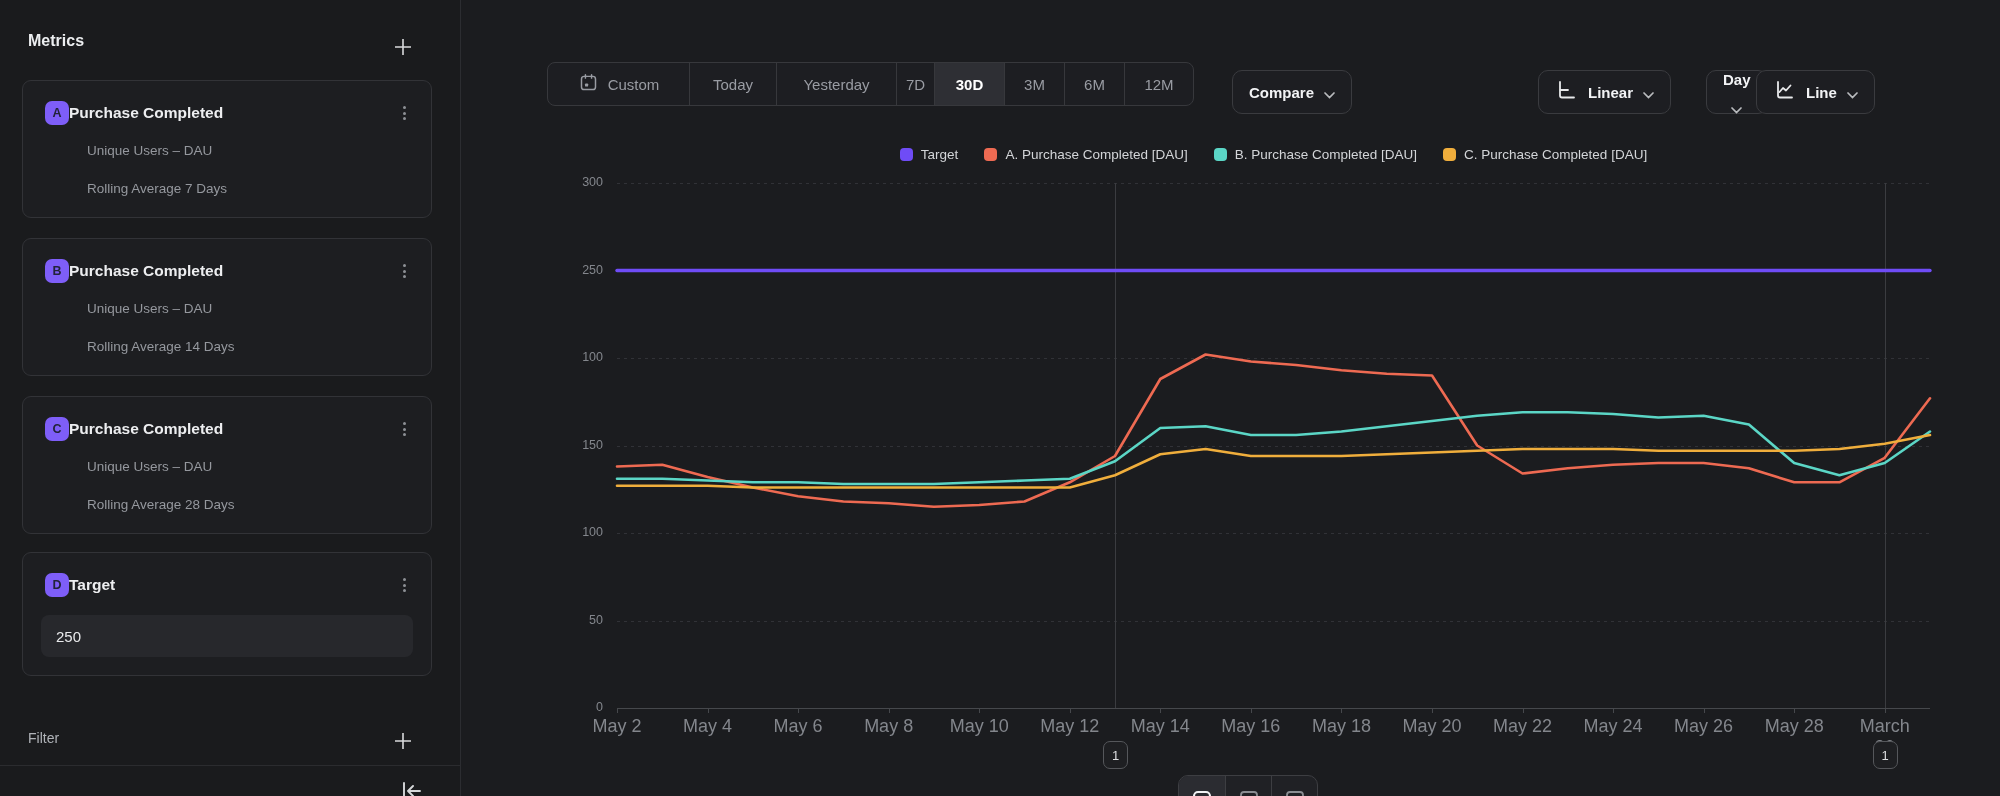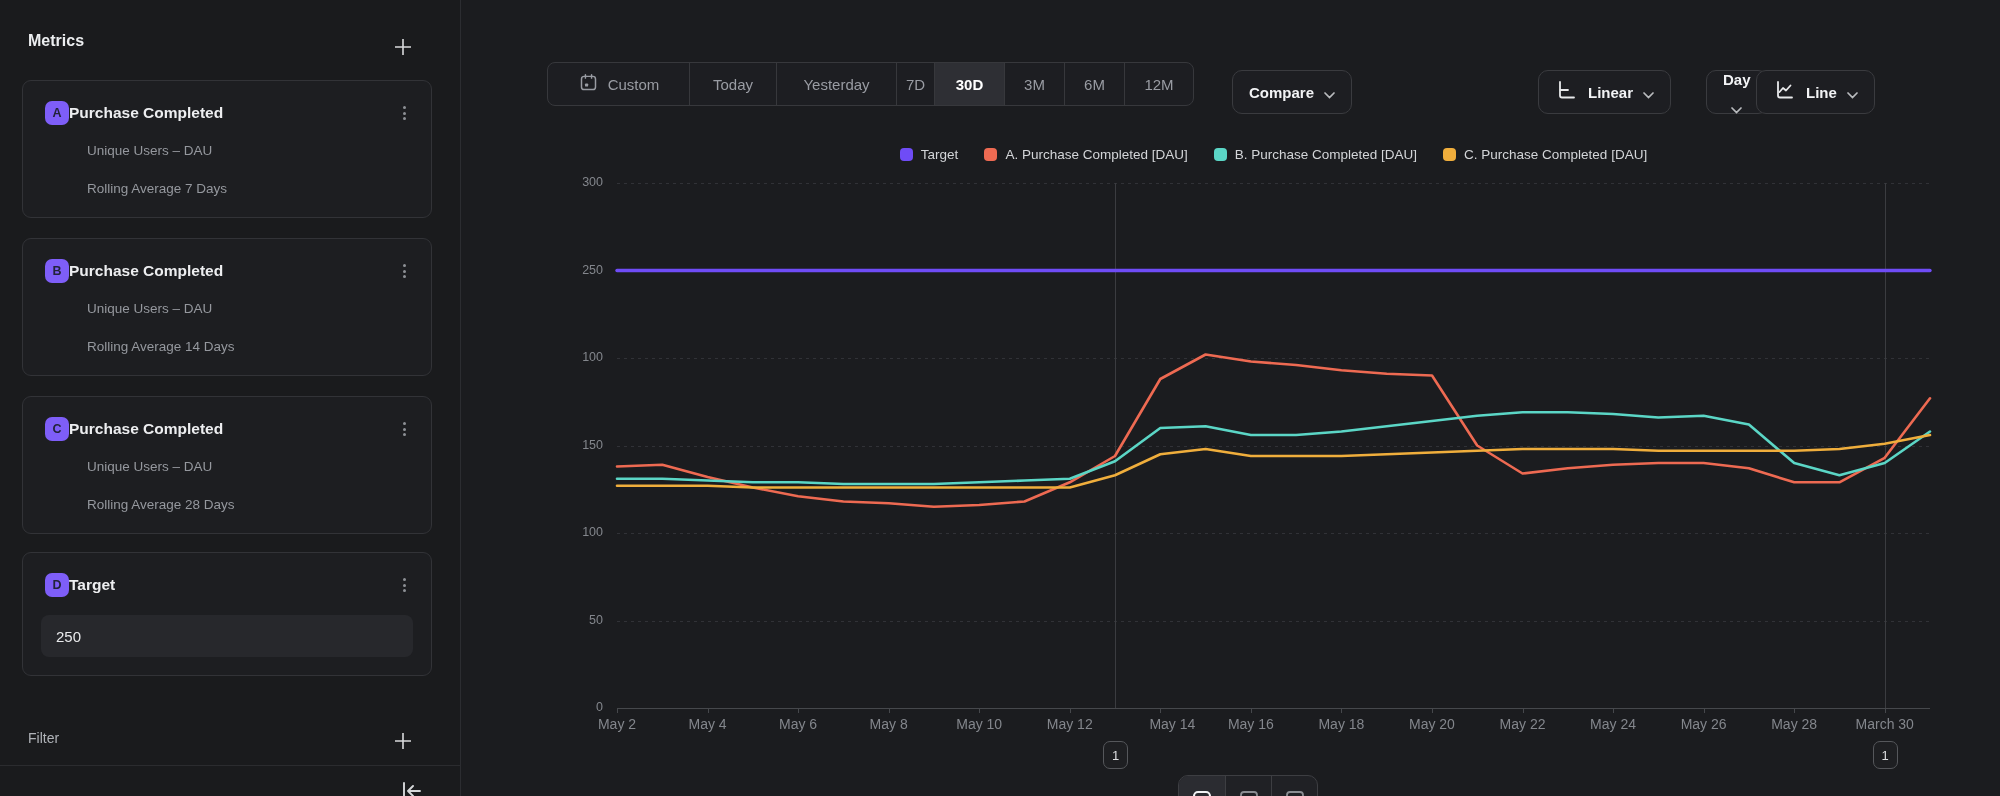--- a/index.html
+++ b/index.html
@@ -30,21 +30,21 @@
   .seg{display:flex;align-items:center;justify-content:center;gap:9px;font-size:15px;color:#999ca3;cursor:pointer;box-sizing:border-box;border-left:1px solid #37383c;}
   .seg:first-child{border-left:none;}
   .seg.sel{background:#2e2f34;color:#ffffff;font-weight:700;}
   .drop-btn{position:absolute;top:70px;height:44px;display:flex;align-items:center;gap:10px;padding:0 16px;background:#1d1e22;border:1px solid #3a3b3f;border-radius:10px;box-sizing:border-box;font-size:15px;font-weight:600;color:#f2f3f5;cursor:pointer;}
   .chev{margin-top:2px;}
   
   #chart-layer{position:absolute;inset:0;}
   .gridline{position:absolute;height:1px;background:repeating-linear-gradient(90deg,#313237 0 3px,transparent 3px 7px);}
   .axisline{position:absolute;height:1px;background:#46484c;}
   .ytick-label{position:absolute;width:46px;text-align:right;font-size:12.5px;color:#83868c;}
-  .xtick-label{position:absolute;width:70px;margin-left:-35px;text-align:center;font-size:14px;color:#83868c;}
+  .xtick-label{position:absolute;width:70px;margin-left:-35px;text-align:center;font-size:18px;color:#83868c;}
   .tickmark{position:absolute;width:1px;height:5px;background:#46484c;}
   .anno-line{position:absolute;width:1px;background:#3b3c40;}
   .anno-badge{position:absolute;width:23px;height:26px;margin-left:-12px;border:1px solid #55575b;border-radius:7px;background:#1e1f22;color:#dcdee0;font-size:13px;display:flex;align-items:center;justify-content:center;cursor:pointer;}
   #legend{position:absolute;display:flex;justify-content:center;align-items:center;gap:26px;}
   .leg-item{display:flex;align-items:center;gap:8px;cursor:pointer;}
   .leg-swatch{width:13px;height:13px;border-radius:4px;}
   .leg-label{font-size:13.5px;color:#d3d5d8;}
   
   #view-switcher{position:absolute;left:717px;top:775px;height:44px;display:flex;background:#202125;border:1px solid #3d3e42;border-radius:10px;overflow:hidden;box-sizing:border-box;}
   .vs-seg{width:46px;display:flex;align-items:center;justify-content:flex-start;padding-top:8px;justify-content:center;border-left:1px solid #3d3e42;cursor:pointer;box-sizing:border-box;}
@@ -244,21 +244,21 @@
       <div class="xtick-label" style="left: 246.552px; top: 716px;">May 4</div>
       <div class="tickmark" style="left: 337.103px; top: 708px;"></div>
       <div class="xtick-label" style="left: 337.103px; top: 716px;">May 6</div>
       <div class="tickmark" style="left: 427.655px; top: 708px;"></div>
       <div class="xtick-label" style="left: 427.655px; top: 716px;">May 8</div>
       <div class="tickmark" style="left: 518.207px; top: 708px;"></div>
       <div class="xtick-label" style="left: 518.207px; top: 716px;">May 10</div>
       <div class="tickmark" style="left: 608.759px; top: 708px;"></div>
       <div class="xtick-label" style="left: 608.759px; top: 716px;">May 12</div>
       <div class="tickmark" style="left: 699.31px; top: 708px;"></div>
-      <div class="xtick-label" style="left: 699.31px; top: 716px; text-align: right;">May 14</div>
+      <div class="xtick-label" style="left: 699.31px; top: 716px;">May 14</div>
       <div class="tickmark" style="left: 789.862px; top: 708px;"></div>
       <div class="xtick-label" style="left: 789.862px; top: 716px;">May 16</div>
       <div class="tickmark" style="left: 880.414px; top: 708px;"></div>
       <div class="xtick-label" style="left: 880.414px; top: 716px;">May 18</div>
       <div class="tickmark" style="left: 970.966px; top: 708px;"></div>
       <div class="xtick-label" style="left: 970.966px; top: 716px;">May 20</div>
       <div class="tickmark" style="left: 1061.52px; top: 708px;"></div>
       <div class="xtick-label" style="left: 1061.52px; top: 716px;">May 22</div>
       <div class="tickmark" style="left: 1152.07px; top: 708px;"></div>
       <div class="xtick-label" style="left: 1152.07px; top: 716px;">May 24</div>

